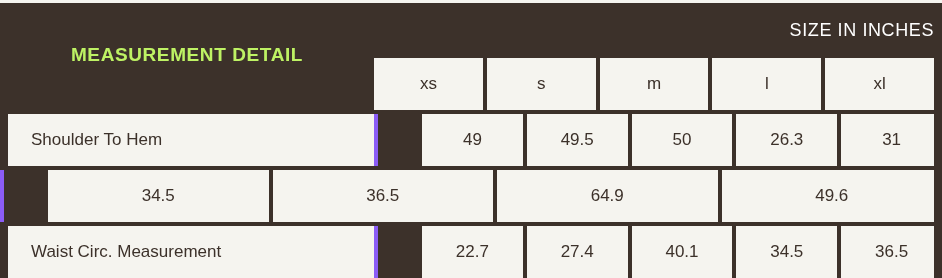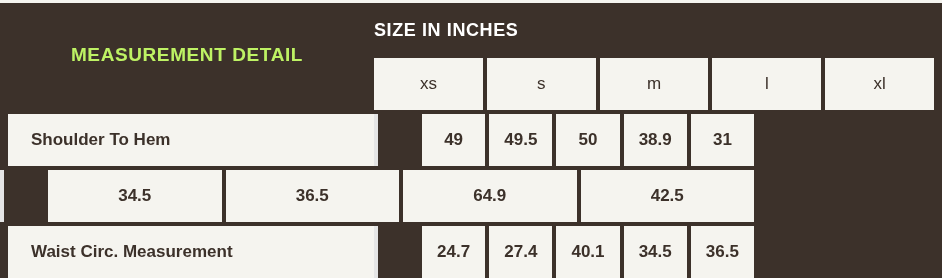--- a/index.html
+++ b/index.html
@@ -51,24 +51,24 @@
     letter-spacing: 0.6px;
     line-height: 24px;
     white-space: nowrap;
   }
 
   .size-in-inches-title {
     position: absolute;
     left: 374px;
     top: 16px;
     width: 560px;
-    text-align: left;
+    text-align: right;
     color: #FFFFFF;
     font-size: 18px;
-    font-weight: bold;
+    font-weight: normal;
     letter-spacing: 0.6px;
     line-height: 22px;
     white-space: nowrap;
   }
 
   
   .size-head-row {
     position: absolute;
     left: 374px;
     top: 55px;
@@ -89,23 +89,22 @@
   }
   .size-head-cell:first-child {
     border-left: 0;
   }
 
   
   .data-rows {
     position: absolute;
     left: 0;
     top: 107px;
-    width: 754px;
+    width: 942px;
     height: 168px;
-    font-weight: bold;
   }
 
   .data-row {
     position: relative;
     height: 56px;
     display: flex;
     border-top: 4px solid #3C312A;
     box-sizing: border-box;
   }
 
@@ -118,21 +117,21 @@
     display: flex;
     align-items: center;
     padding-left: 23px;
     box-sizing: border-box;
     border-left: 8px solid #3C312A;
   }
 
   .row-values {
     flex: 1 1 auto;
     display: flex;
-    border-left: 4px solid #e5e5e5;
+    border-left: 4px solid #8b5cf6;
     box-sizing: border-box;
     padding-left: 44px;
   }
 
   .value-cell {
     flex: 1 1 0;
     background: #F5F4EF;
     color: #3C312A;
     font-size: 17px;
     display: flex;
@@ -186,38 +185,38 @@
     </div>
 
     <div class="data-rows">
 
       <div class="data-row">
         <div class="row-label-cell">Shoulder To Hem</div>
         <div class="row-values">
           <div class="value-cell">49</div>
           <div class="value-cell">49.5</div>
           <div class="value-cell">50</div>
-          <div class="value-cell">38.9</div>
+          <div class="value-cell">26.3</div>
           <div class="value-cell">31</div>
         </div>
       </div>
 
       <div class="data-row">
         <div class="row-values">
           <div class="value-cell">34.5</div>
           <div class="value-cell">36.5</div>
           <div class="value-cell">64.9</div>
-          <div class="value-cell">42.5</div>
+          <div class="value-cell">49.6</div>
         </div>
       </div>
 
       <div class="data-row">
         <div class="row-label-cell">Waist Circ. Measurement</div>
         <div class="row-values">
-          <div class="value-cell">24.7</div>
+          <div class="value-cell">22.7</div>
           <div class="value-cell">27.4</div>
           <div class="value-cell">40.1</div>
           <div class="value-cell">34.5</div>
           <div class="value-cell">36.5</div>
         </div>
       </div>
 
     </div>
 
     <div class="right-rail"></div>

